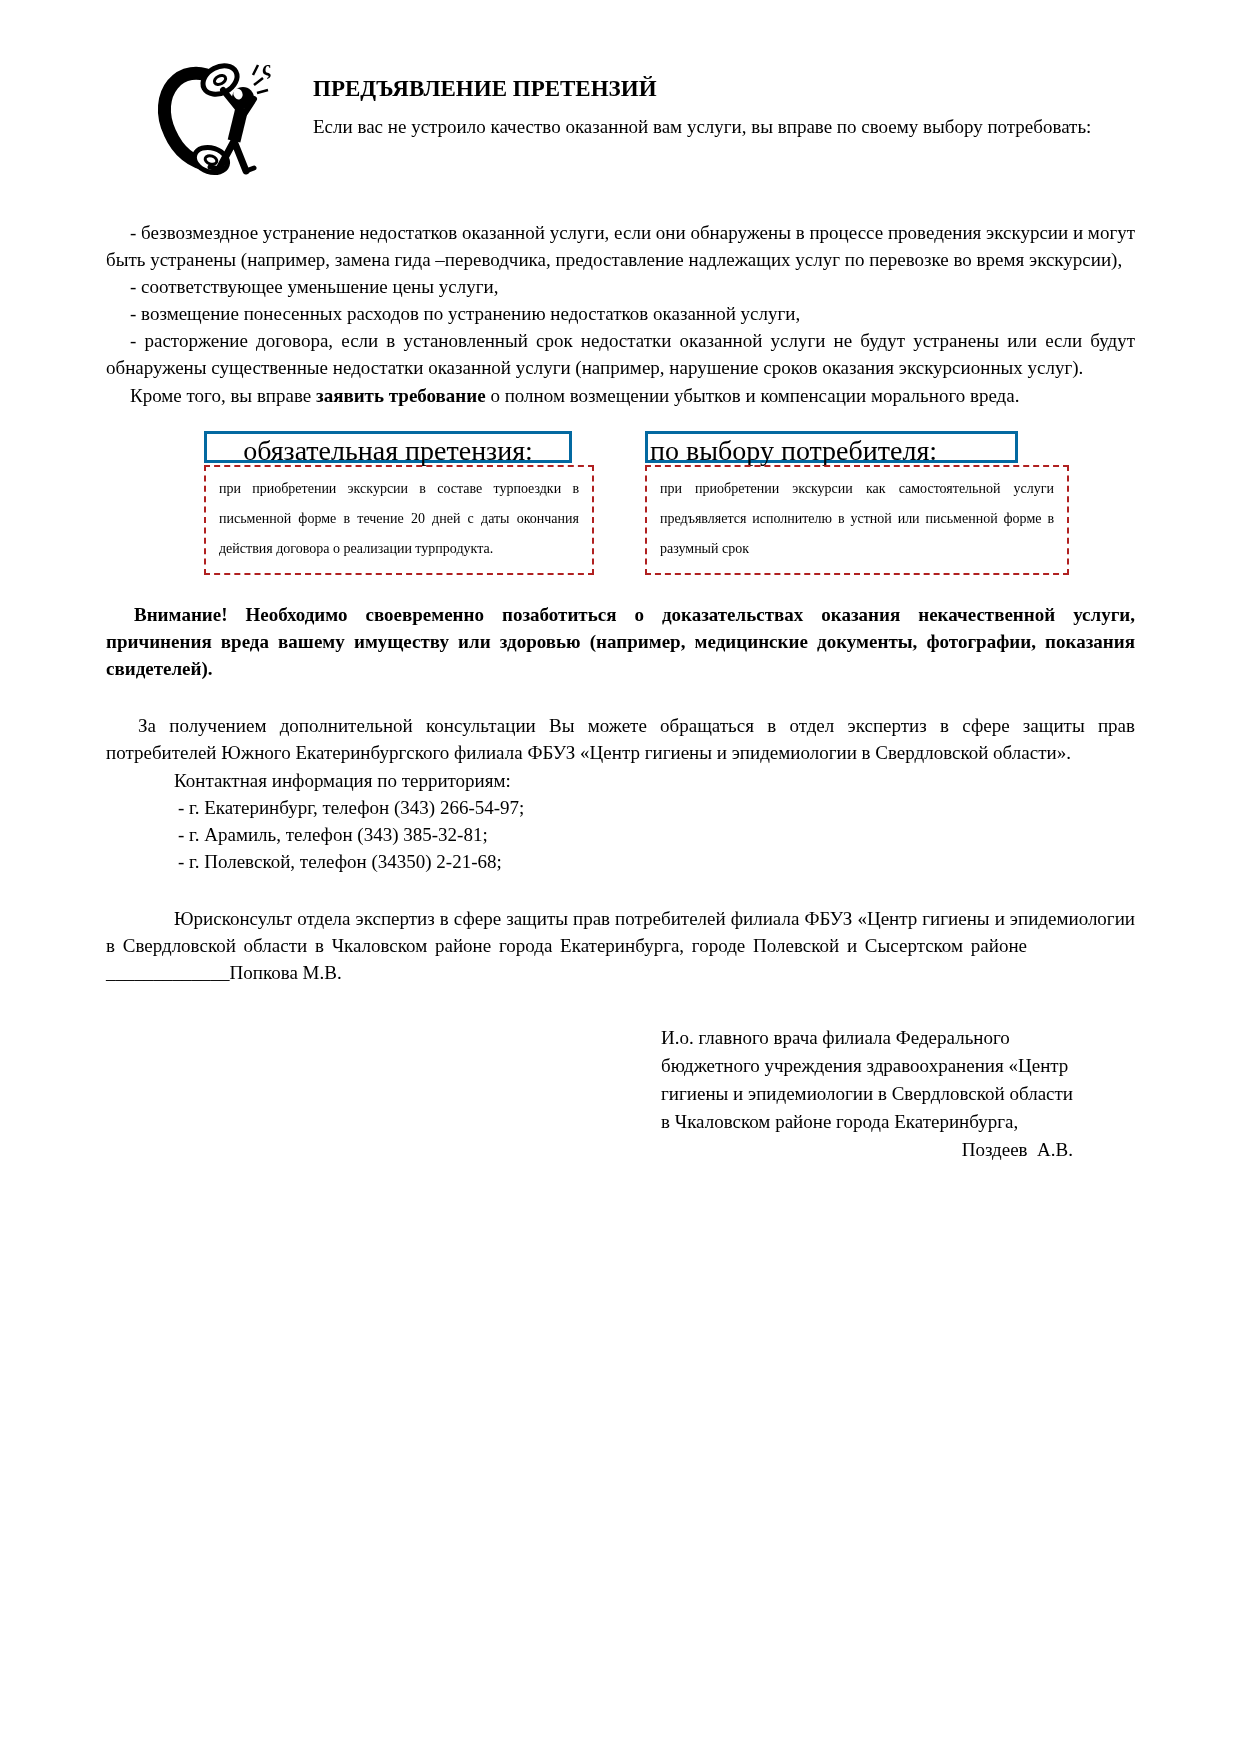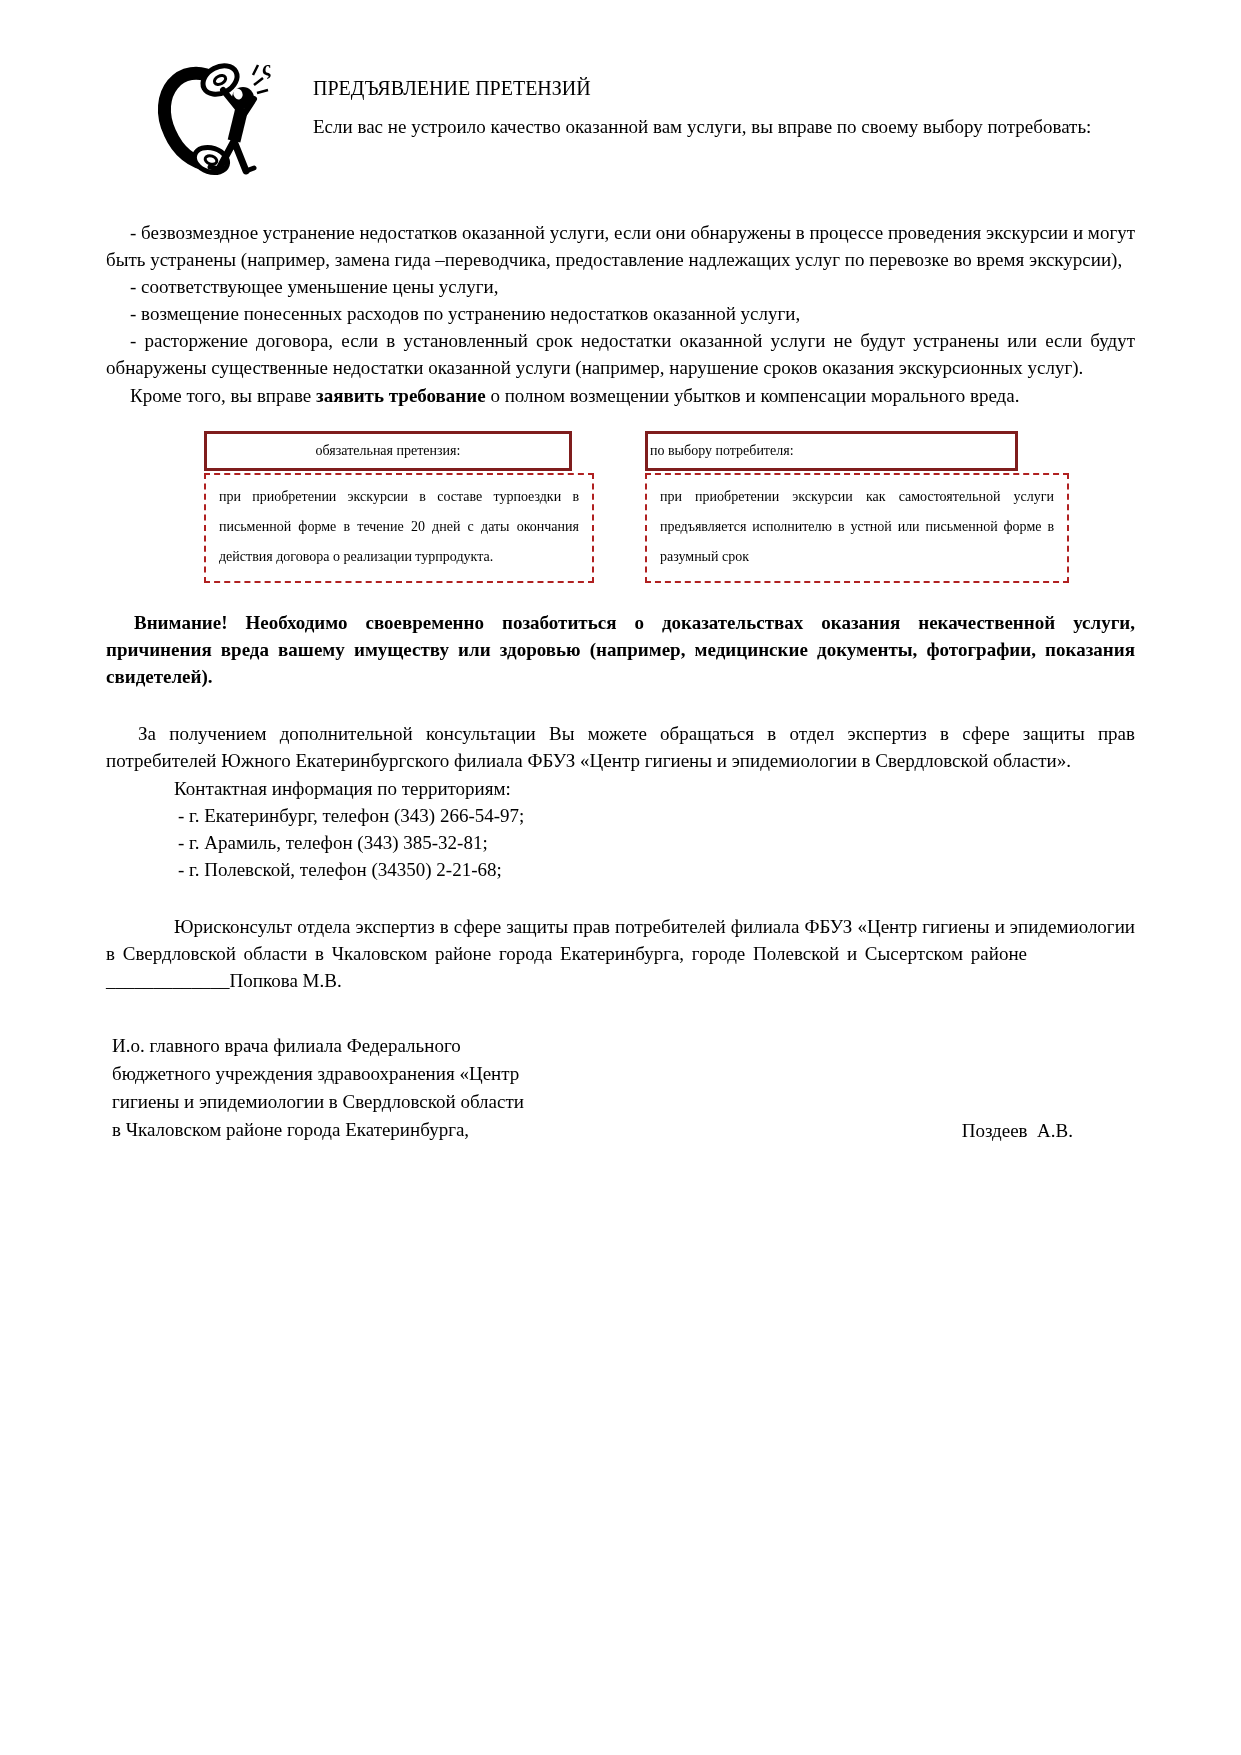--- a/index.html
+++ b/index.html
@@ -7,55 +7,55 @@
     width:1241px;height:1755px;
     font-family:"Liberation Serif","DejaVu Serif",serif;
     color:#000;overflow:hidden;
   }
   .page{position:relative;width:1241px;height:1755px;background:#fff;}
   .content{padding:55px 106px 0 106px;font-size:19px;line-height:27px;}
 
   
   .header{position:relative;height:152px;}
   .icon-box{position:absolute;left:44px;top:0;width:125px;height:125px;}
-  .doc-title{position:absolute;left:207px;top:20px;font-weight:normal;font-size:20px;}
+  .doc-title{position:absolute;left:207px;top:20px;font-weight:bold;font-size:23px;}
   .intro{position:absolute;left:179px;top:58px;width:850px;text-indent:28px;text-align:justify;}
 
   p{margin:0;}
   .demand{ text-indent:24px; text-align:justify;}
   .demands{margin-top:12px;}
   .addition{text-indent:24px;text-align:justify;margin-top:1px;}
   .it{}
   .bd{font-weight:bold;}
 
   
   .claims-row{display:flex;margin-left:98px;margin-top:22px;}
   .claim-col{display:flex;flex-direction:column;}
   .claim-col.left{width:390px;margin-right:51px;}
   .claim-col.right{width:424px;}
   .claim-header{
-    box-sizing:border-box;border:3px solid #7f1d1d;background:#fff;
-    height:40px;line-height:34px;font-size:14px;
+    box-sizing:border-box;border:3px solid #0369a1;background:#fff;
+    height:32px;line-height:34px;font-size:28px;
   }
   .claim-header.left{width:368px;text-align:center;}
   .claim-header.right{width:373px;text-align:left;padding-left:2px;}
   .claim-body{
     box-sizing:border-box;border:2px dashed #b02020;margin-top:2px;
     padding:7px 13px 9px 13px;font-size:14px;line-height:30px;text-align:justify;
   }
   .claim-body.left{width:390px;}
   .claim-body.right{width:424px;}
 
   .warning{font-weight:bold;text-align:justify;text-indent:28px;margin-top:26px;}
   .consultation{text-align:justify;text-indent:32px;margin-top:30px;}
   .contacts-heading{margin-top:1px;padding-left:68px;}
   .contact-line{padding-left:72px;}
   .jurisconsult{text-align:justify;text-indent:68px;margin-top:30px;}
   .blank-gap{display:inline-block;width:108px;}
-  .sig-block{display:flex;justify-content:space-between;align-items:flex-end;margin-top:38px;padding:0 62px 0 6px;}
+  .sig-block{display:flex;justify-content:space-between;align-items:flex-end;margin-top:38px;padding:0 62px 0 6px;flex-direction:column;}
   .sig-lines div{line-height:28px;}
   .sig-name{white-space:pre;}
 
   svg .stroke{stroke:#000;fill:none;}
 </style>
 </head>
 <body>
 
 <div class="page">
   <div class="content">

